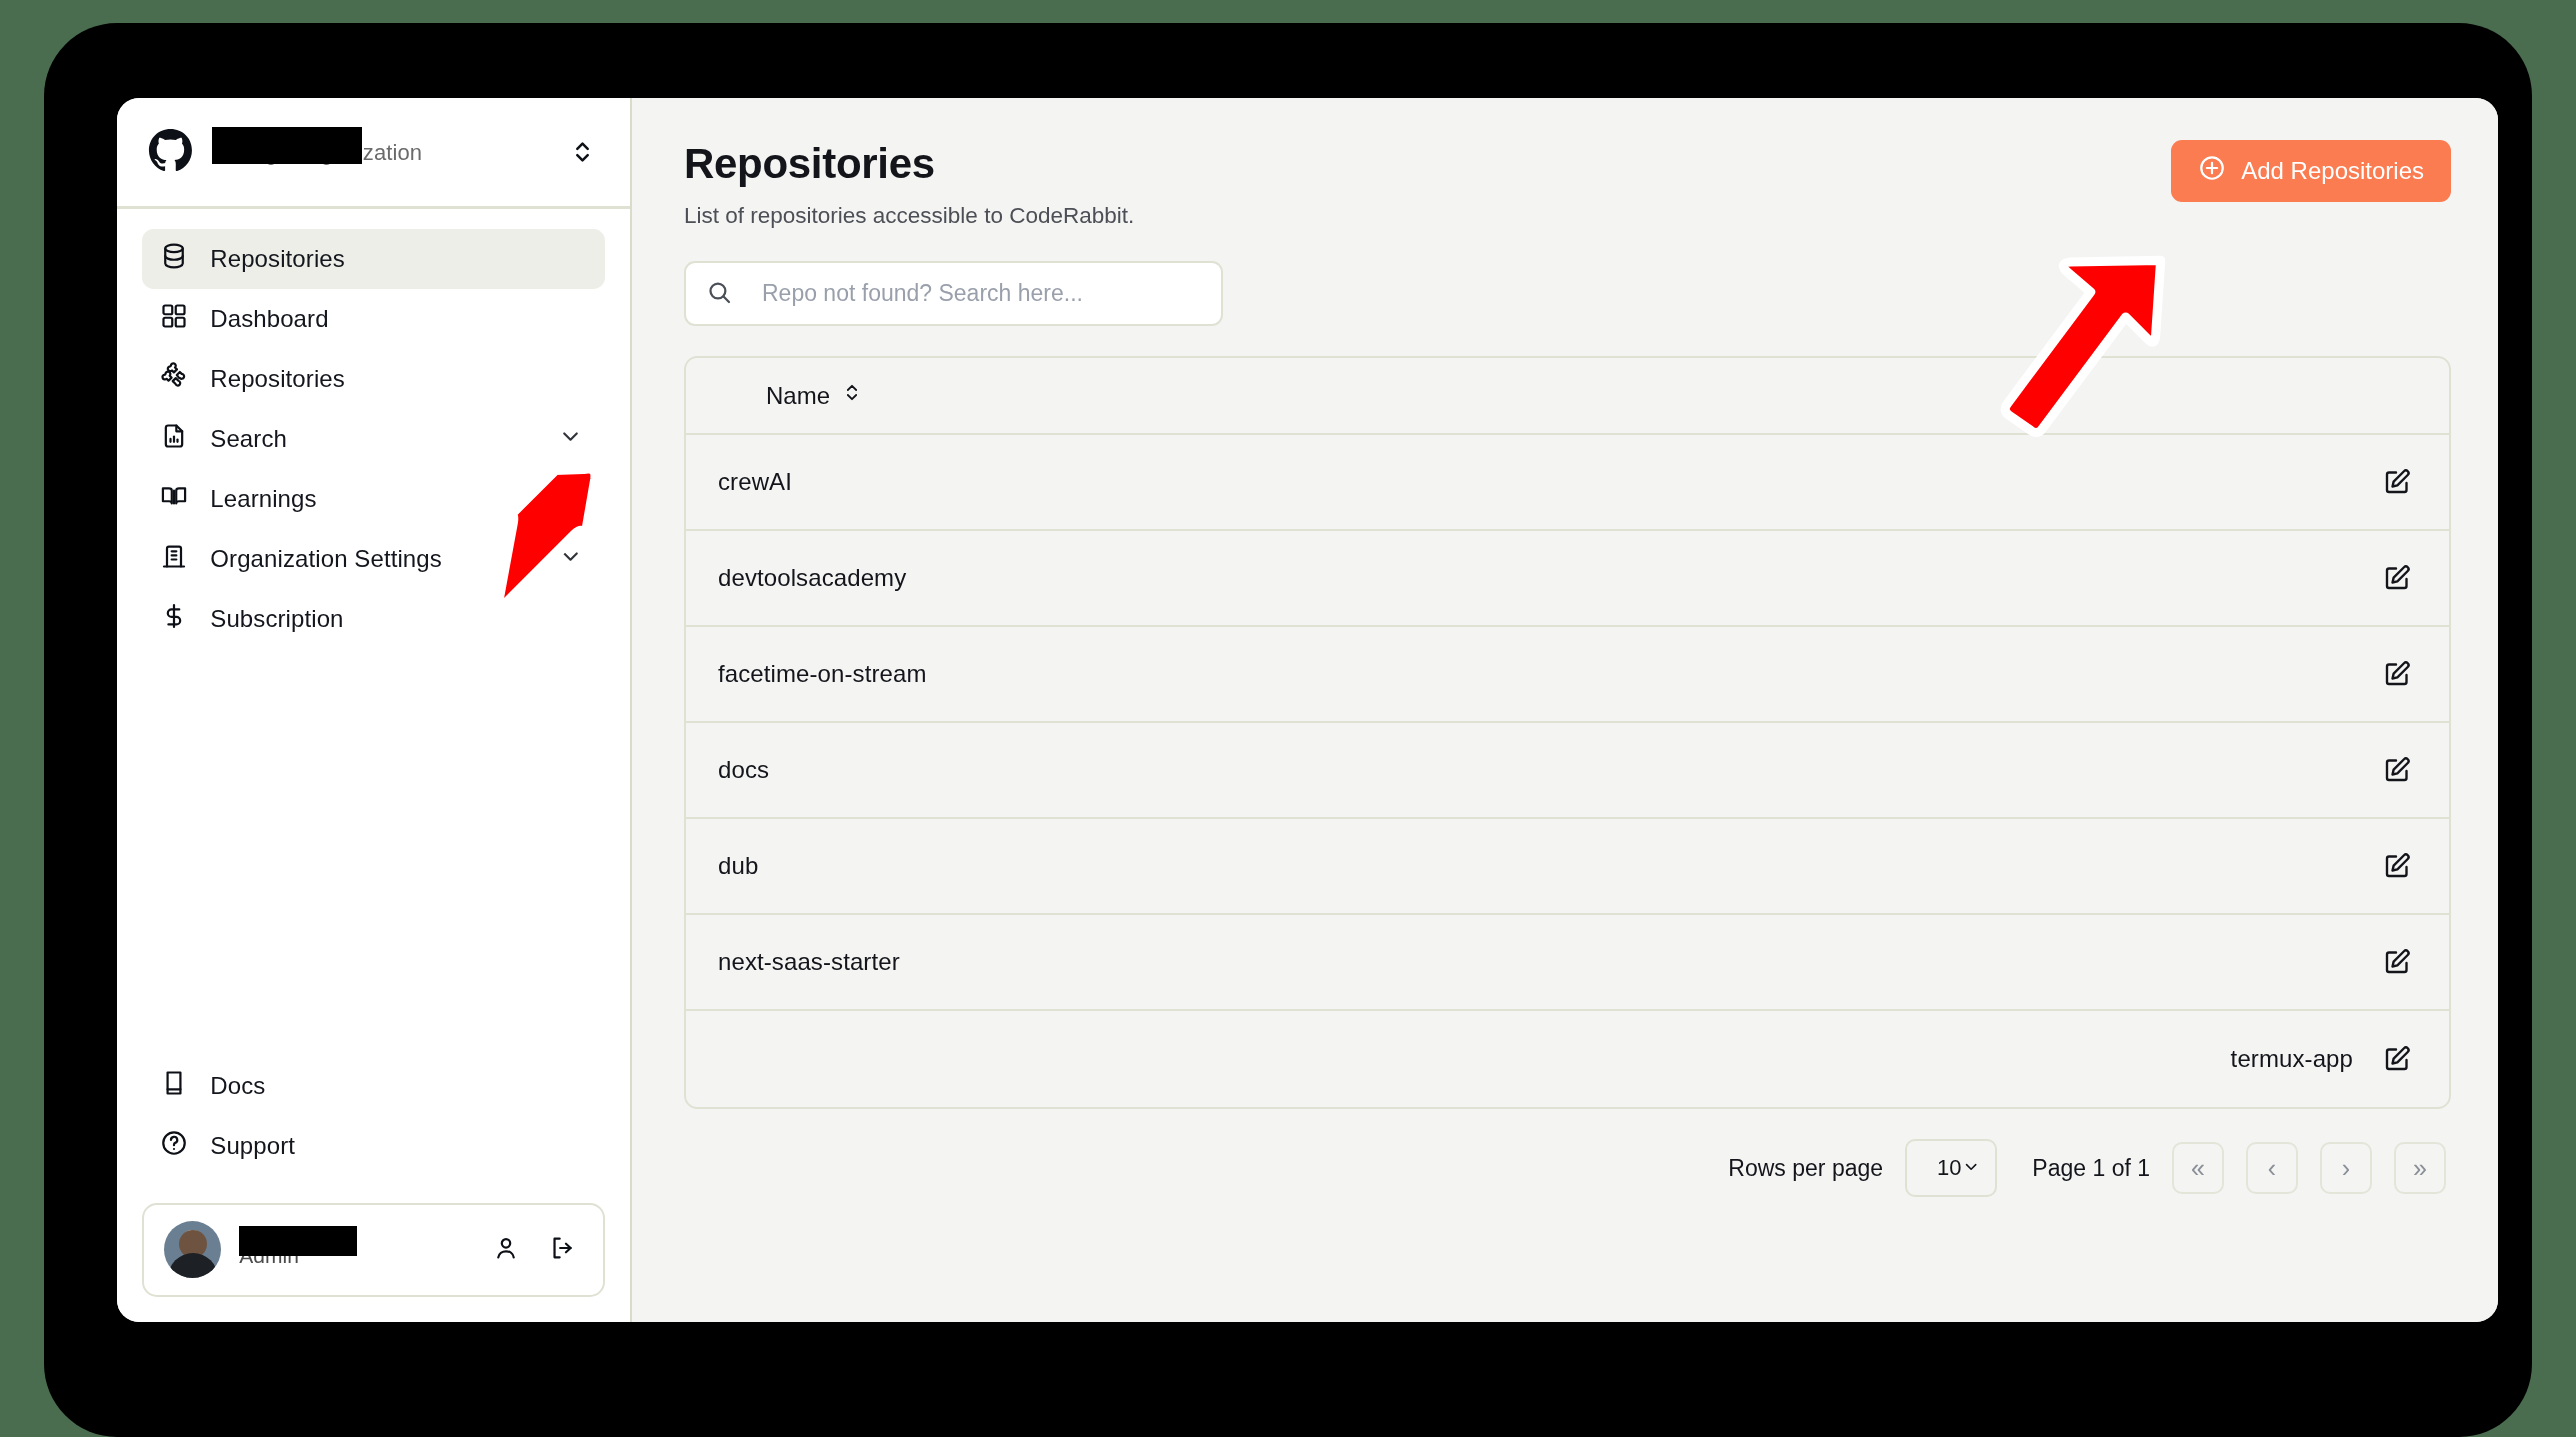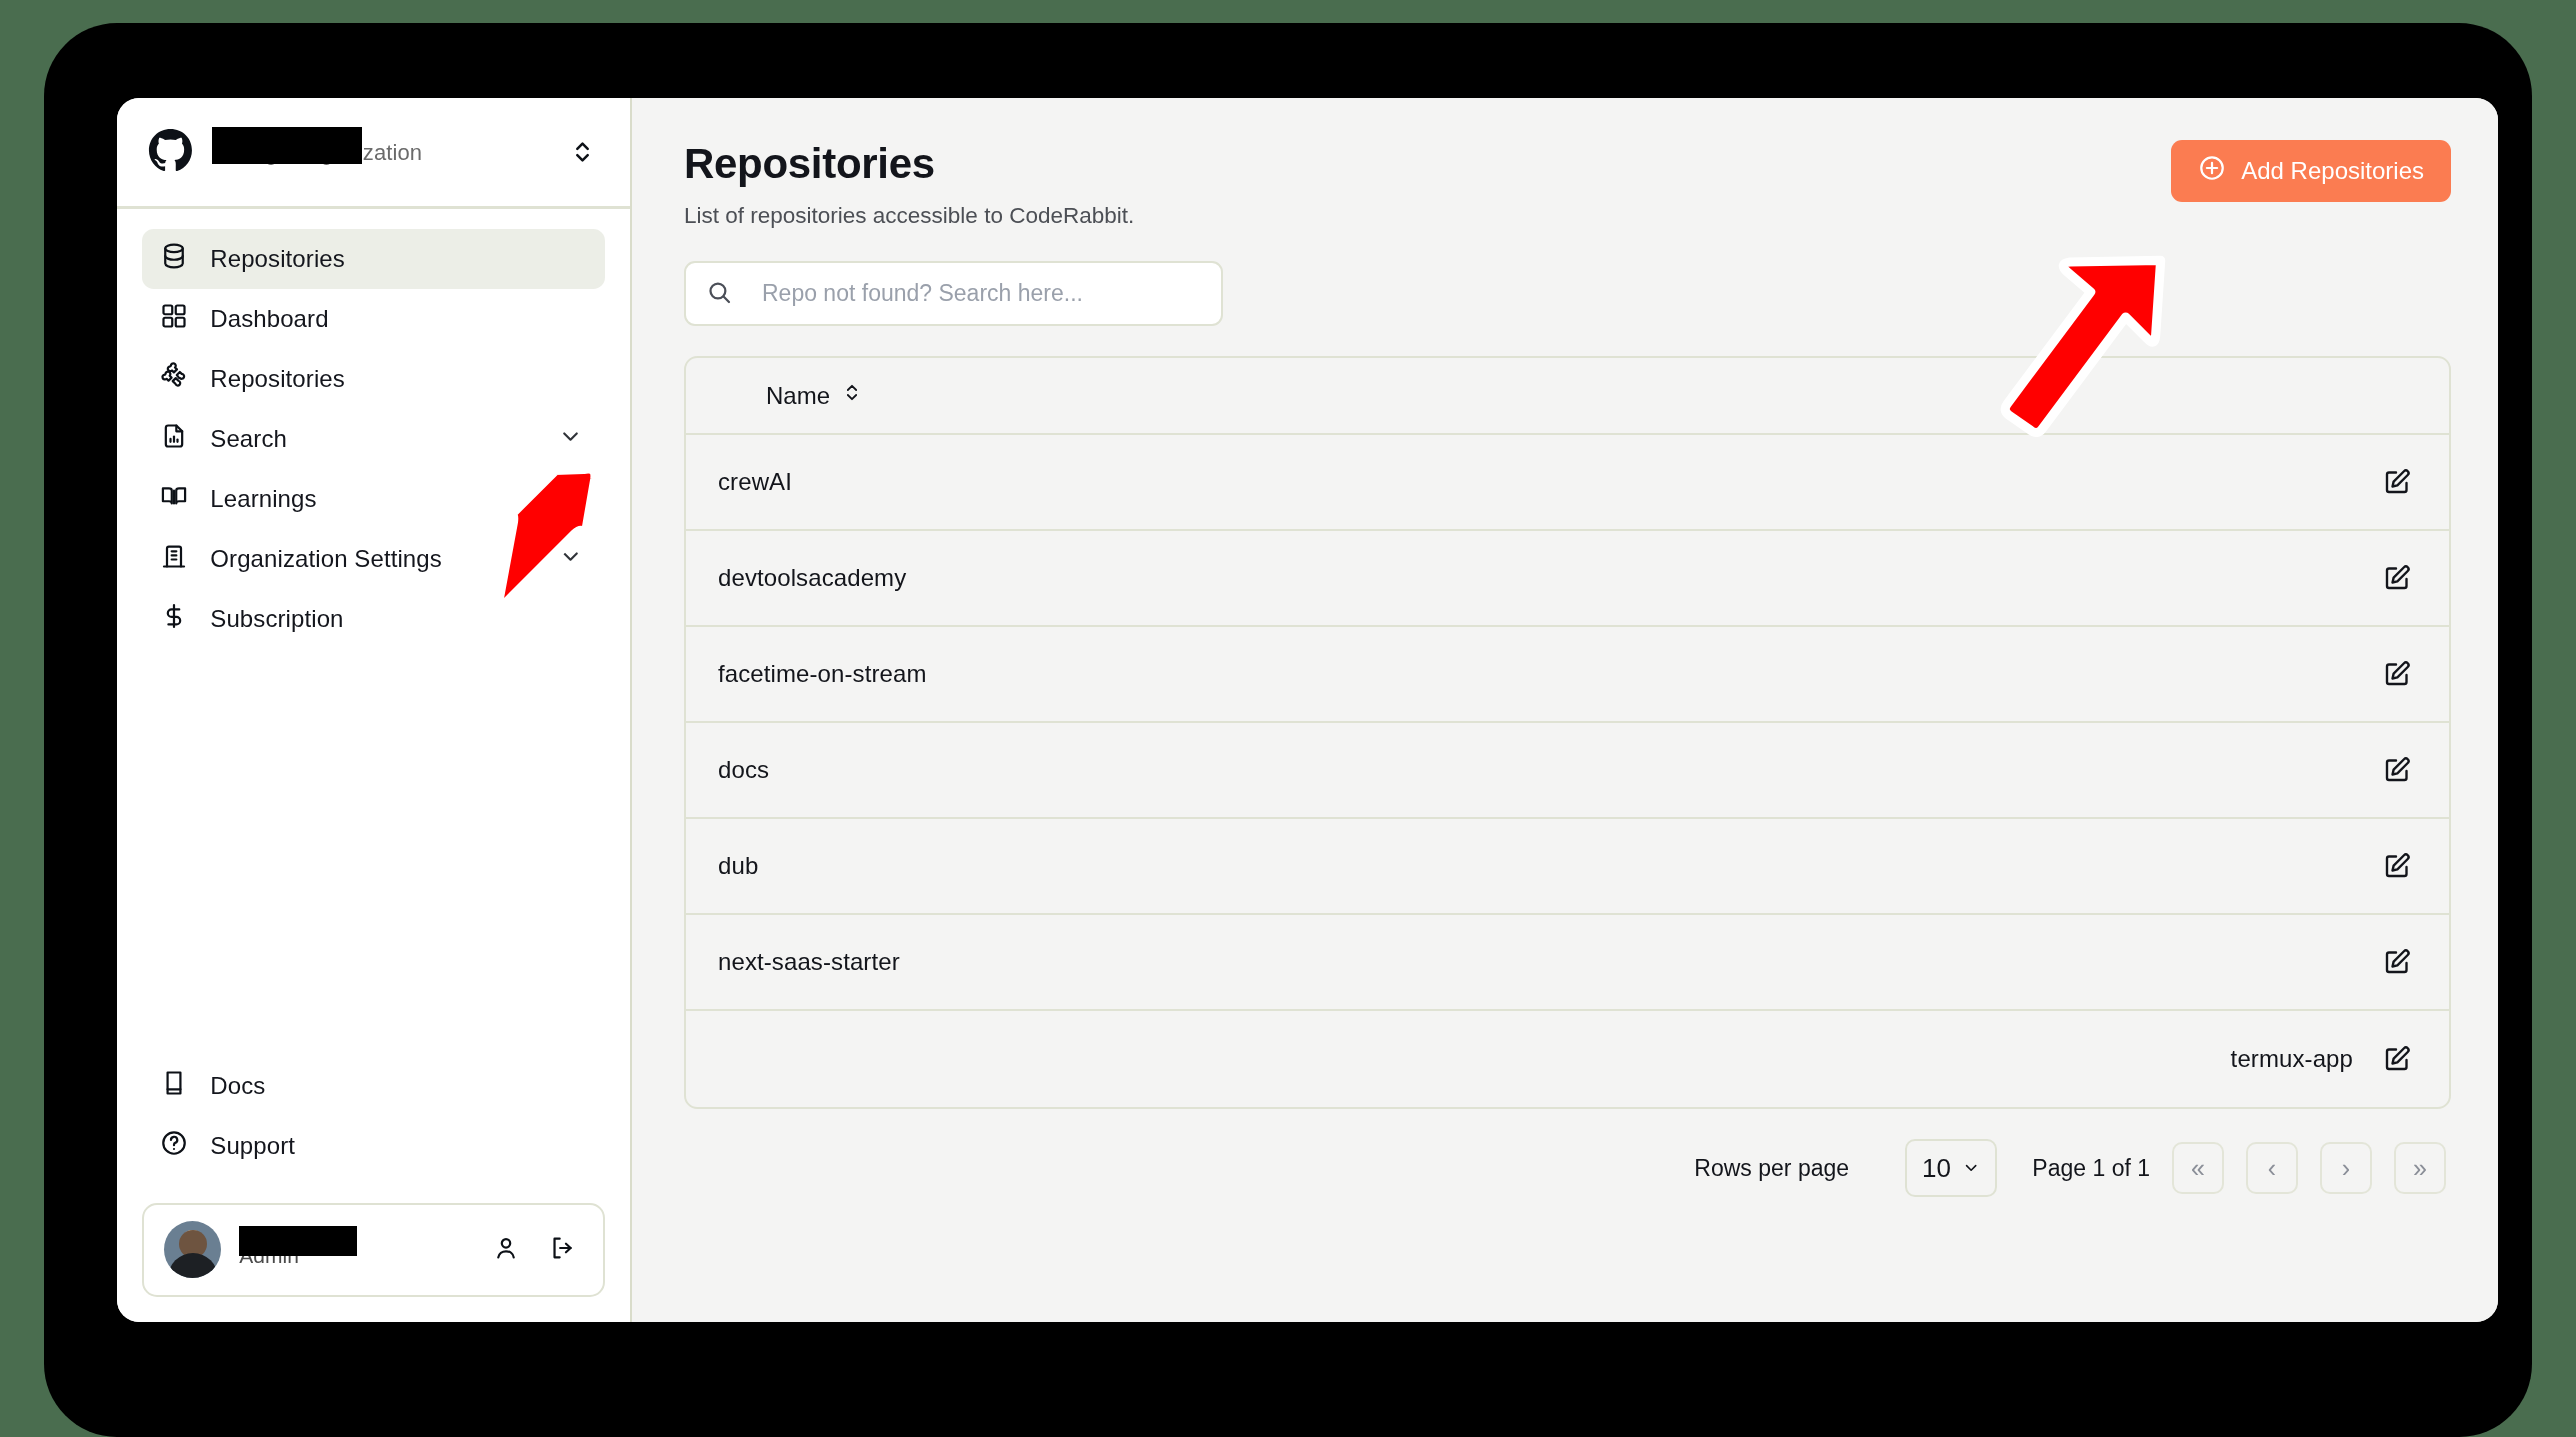--- a/index.html
+++ b/index.html
@@ -233,24 +233,23 @@
     gap: 22px;
     padding-right: 5px;
   }
   .rpp-label { font-size: 23px; color: #13151b; }
   .rpp-select {
     width: 92px; height: 58px;
     border: 2.5px solid #dfe2d3;
     border-radius: 10px;
     background: #f4f4f3;
     display: flex; align-items: center; justify-content: space-between;
-    padding: 0 15px;
-    font-size: 26px; color: #13151b;
-    cursor: pointer;
-    margin-left: 34px;
+    padding: 0 30px;
+    font-size: 22px; color: #13151b;
+    cursor: pointer;
   }
   .page-label { font-size: 23px; color: #13151b; margin-left: 13.3px; }
   .pg-btn {
     width: 52px; height: 52px;
     border: 2.5px solid #e3e5d8;
     border-radius: 10px;
     background: #f4f4f3;
     display: flex; align-items: center; justify-content: center;
     font-size: 25px;
     color: #8b8f98;

